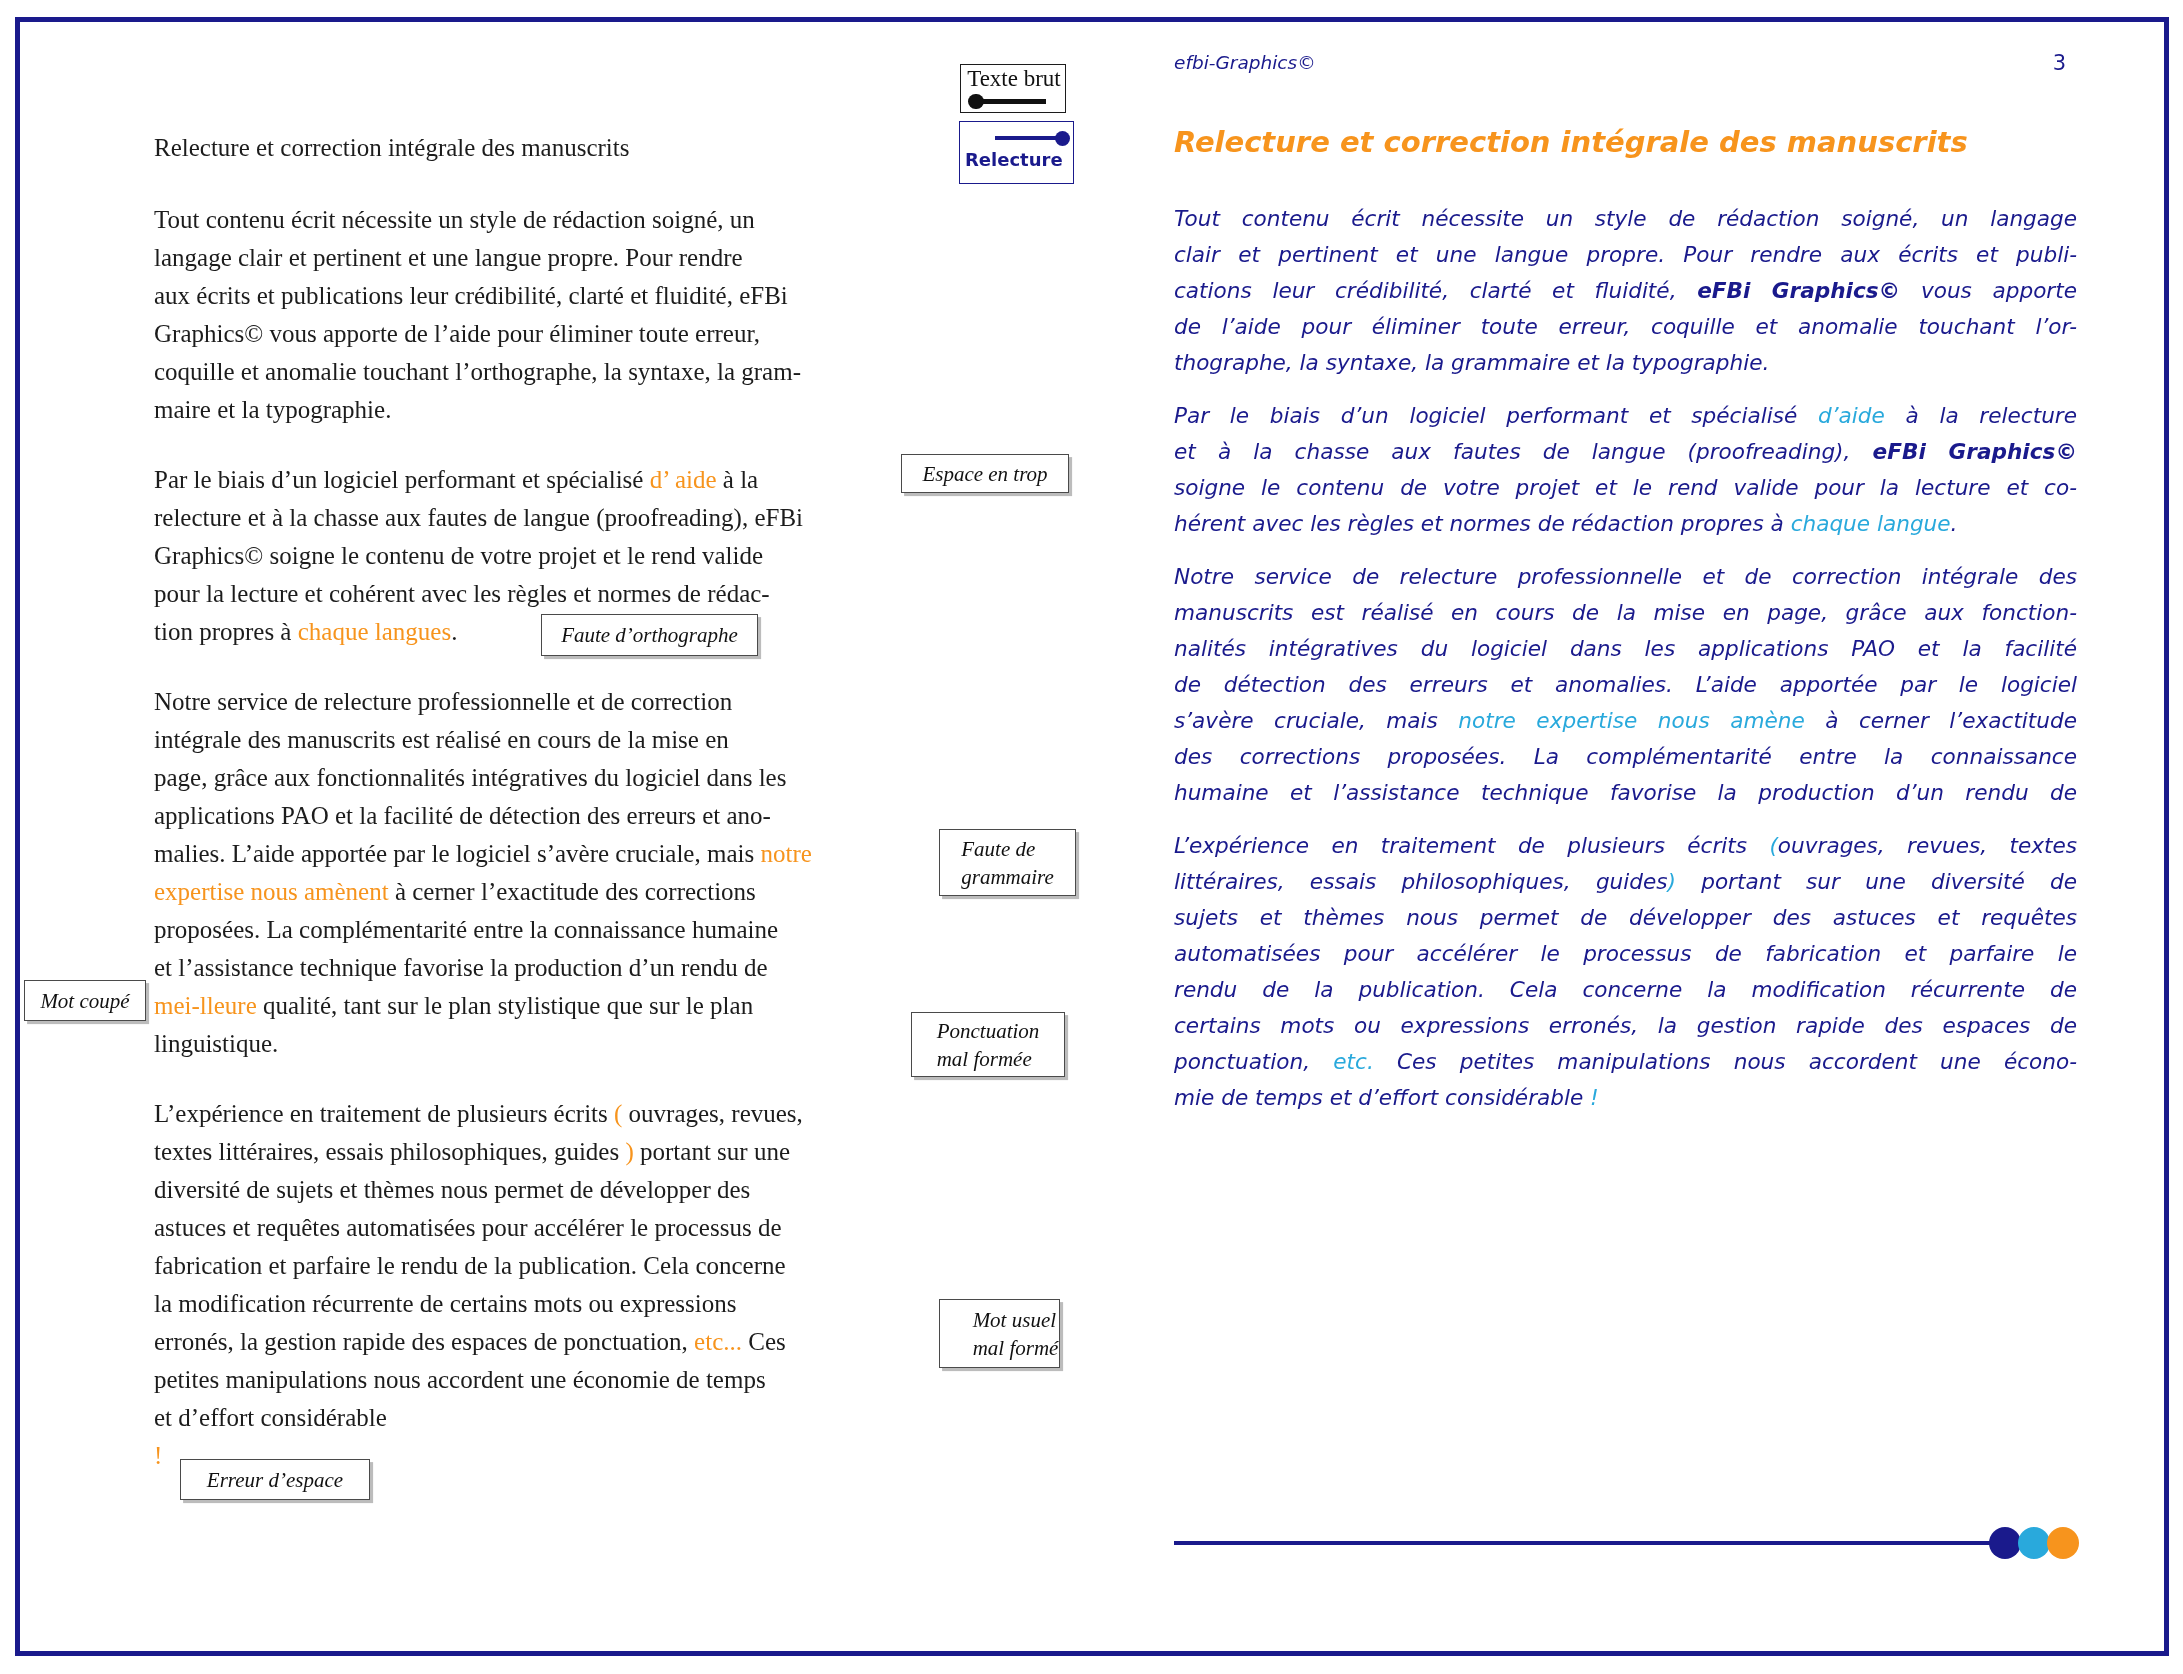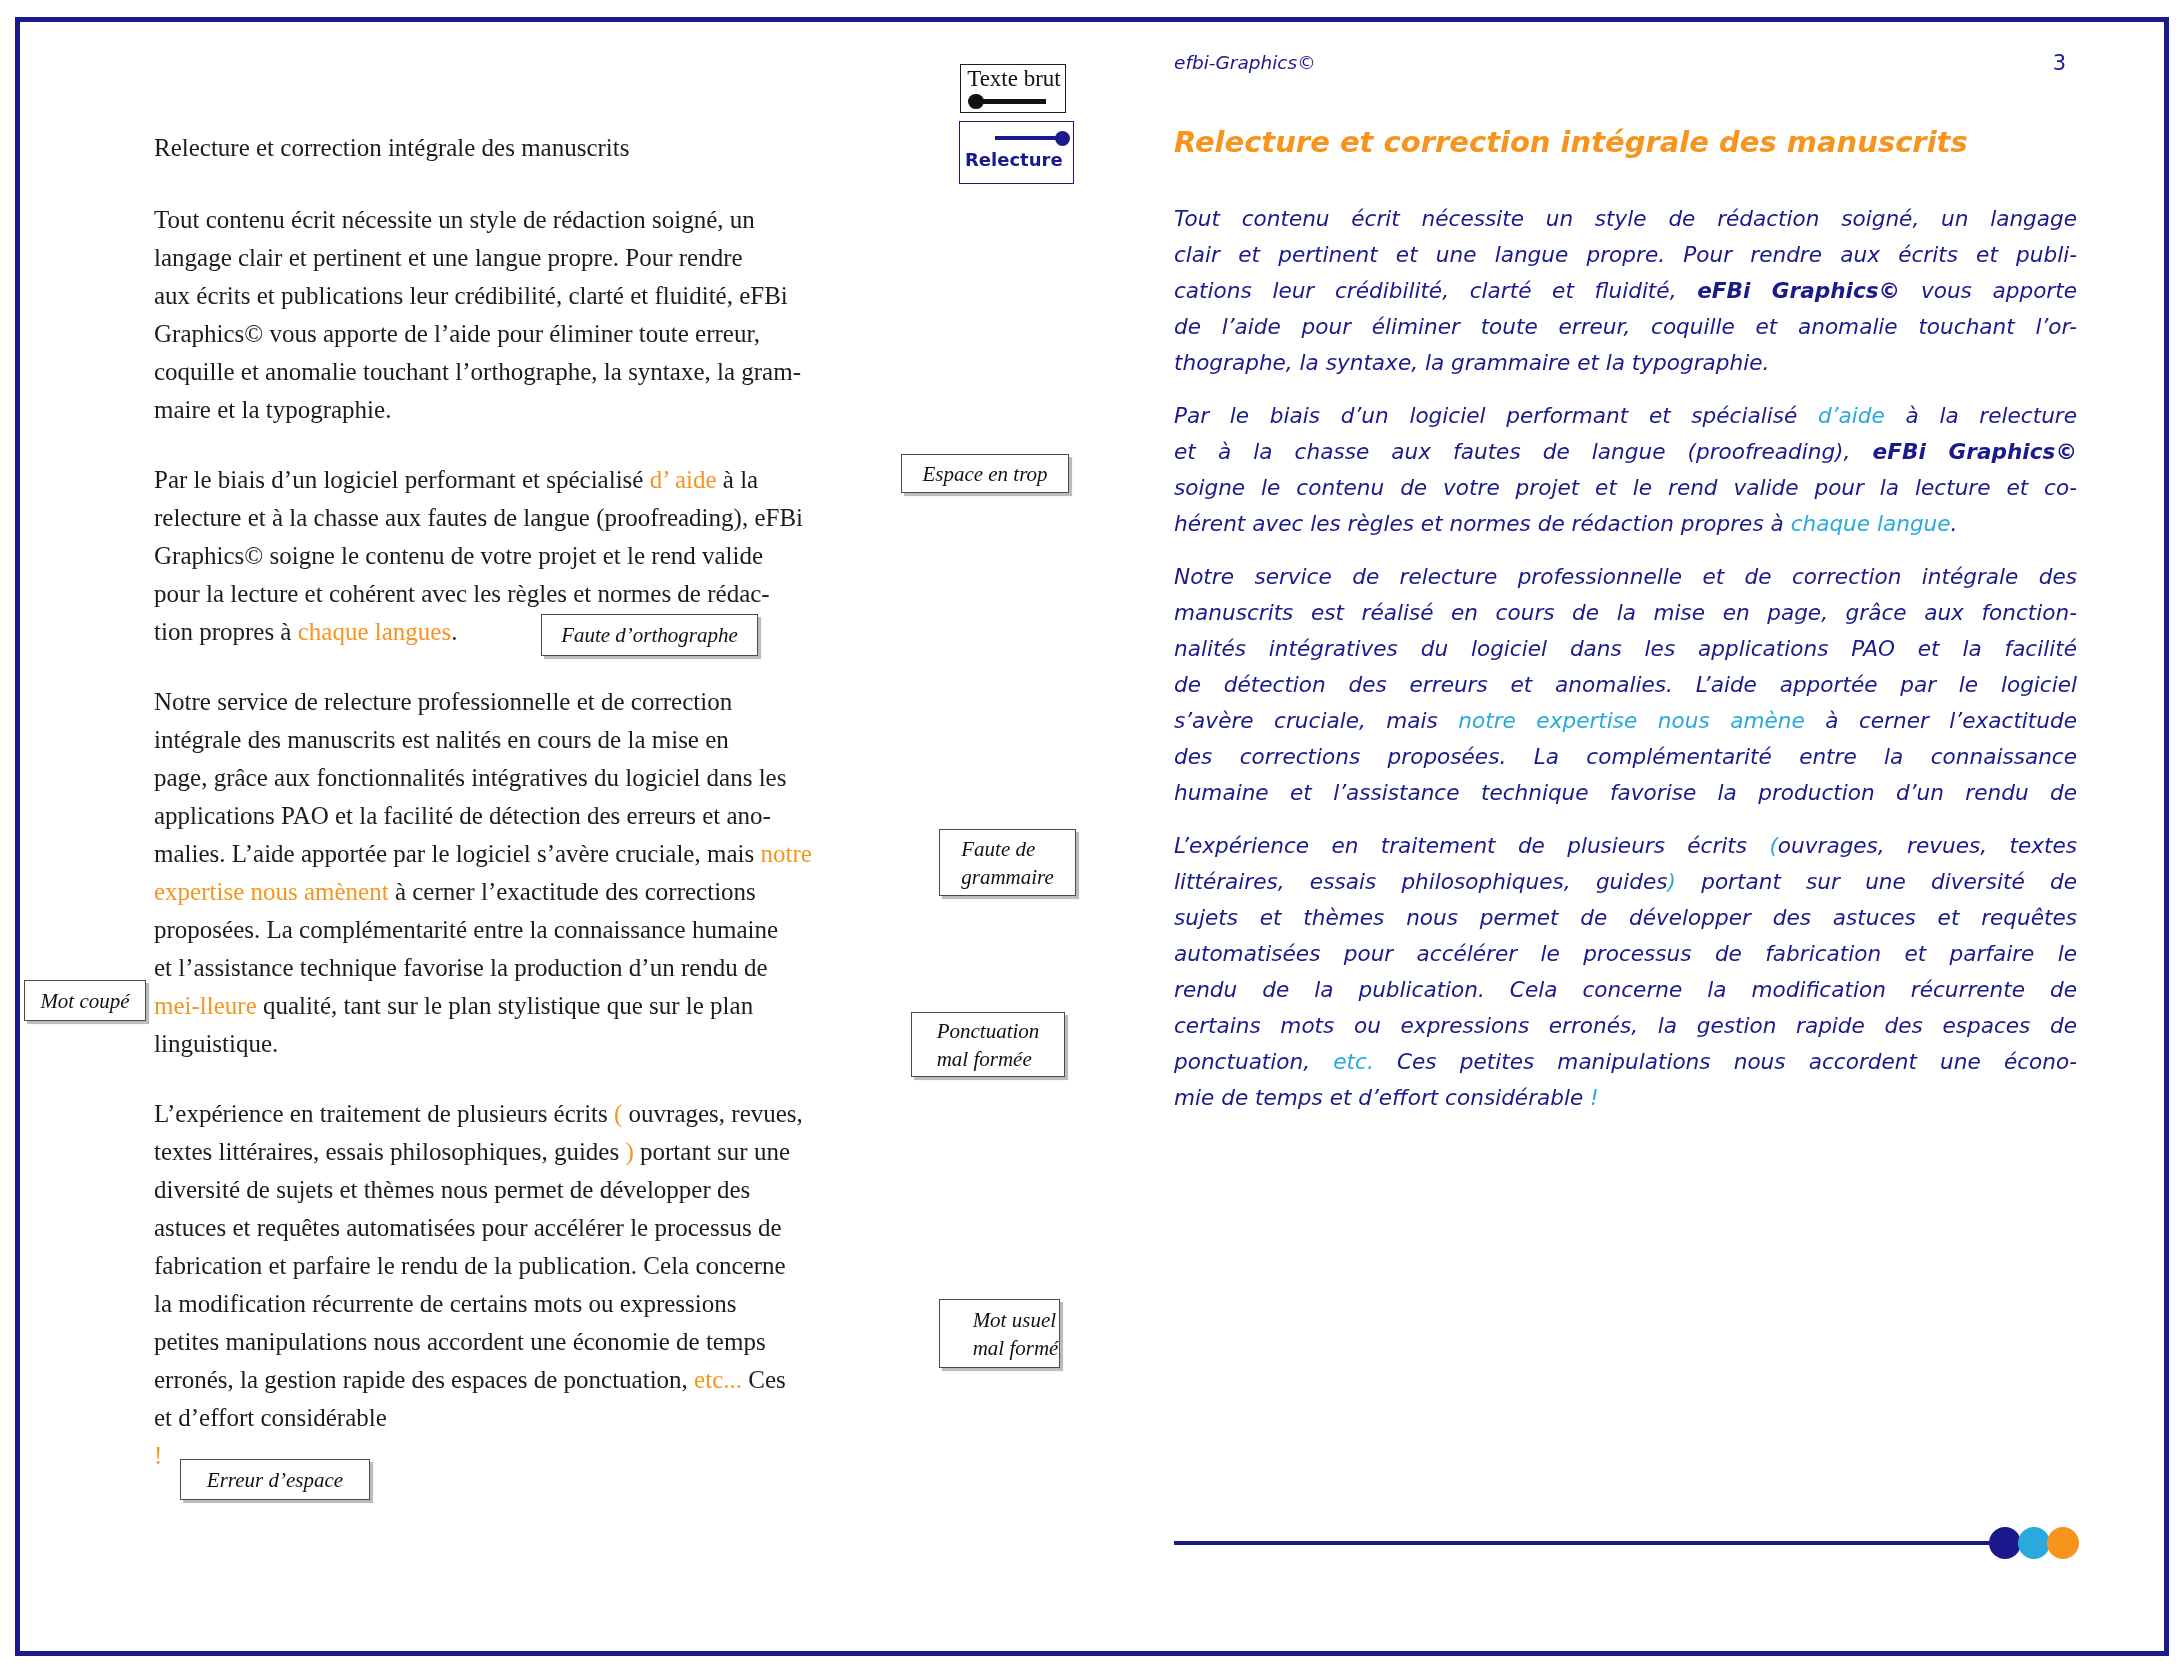--- a/index.html
+++ b/index.html
@@ -99,39 +99,39 @@
         </div>
         <div class="para">
           <div class="line"><span>Par le biais d’un logiciel performant et spécialisé </span><span class="orange">d’ aide</span><span> à la</span></div>
           <div class="line"><span>relecture et à la chasse aux fautes de langue (proofreading), eFBi</span></div>
           <div class="line"><span>Graphics© soigne le contenu de votre projet et le rend valide</span></div>
           <div class="line"><span>pour la lecture et cohérent avec les règles et normes de rédac-</span></div>
           <div class="line"><span>tion propres à </span><span class="orange">chaque langues</span><span>.</span></div>
         </div>
         <div class="para">
           <div class="line"><span>Notre service de relecture professionnelle et de correction</span></div>
-          <div class="line"><span>intégrale des manuscrits est nalités en cours de la mise en</span></div>
+          <div class="line"><span>intégrale des manuscrits est réalisé en cours de la mise en</span></div>
           <div class="line"><span>page, grâce aux fonctionnalités intégratives du logiciel dans les</span></div>
           <div class="line"><span>applications PAO et la facilité de détection des erreurs et ano-</span></div>
           <div class="line"><span>malies. L’aide apportée par le logiciel s’avère cruciale, mais </span><span class="orange">notre</span></div>
           <div class="line"><span class="orange">expertise nous amènent</span><span> à cerner l’exactitude des corrections</span></div>
           <div class="line"><span>proposées. La complémentarité entre la connaissance humaine</span></div>
           <div class="line"><span>et l’assistance technique favorise la production d’un rendu de</span></div>
           <div class="line"><span class="orange">mei-lleure</span><span> qualité, tant sur le plan stylistique que sur le plan</span></div>
           <div class="line"><span>linguistique.</span></div>
         </div>
         <div class="para">
           <div class="line"><span>L’expérience en traitement de plusieurs écrits </span><span class="orange">(</span><span> ouvrages, revues,</span></div>
           <div class="line"><span>textes littéraires, essais philosophiques, guides </span><span class="orange">)</span><span> portant sur une</span></div>
           <div class="line"><span>diversité de sujets et thèmes nous permet de développer des</span></div>
           <div class="line"><span>astuces et requêtes automatisées pour accélérer le processus de</span></div>
           <div class="line"><span>fabrication et parfaire le rendu de la publication. Cela concerne</span></div>
           <div class="line"><span>la modification récurrente de certains mots ou expressions</span></div>
+          <div class="line"><span>erronés, la gestion rapide des espaces de ponctuation, </span><span class="orange">etc...</span><span> Ces</span></div>
           <div class="line"><span>petites manipulations nous accordent une économie de temps</span></div>
-          <div class="line"><span>erronés, la gestion rapide des espaces de ponctuation, </span><span class="orange">etc...</span><span> Ces</span></div>
           <div class="line"><span>et d’effort considérable</span></div>
           <div class="line"><span class="orange">!</span></div>
         </div>
       </div>
   </div>
 
   <div class="right-col">
     <div class="rc-header">
       <span class="brand">efbi-Graphics©</span>
       <span class="pagenum">3</span>

